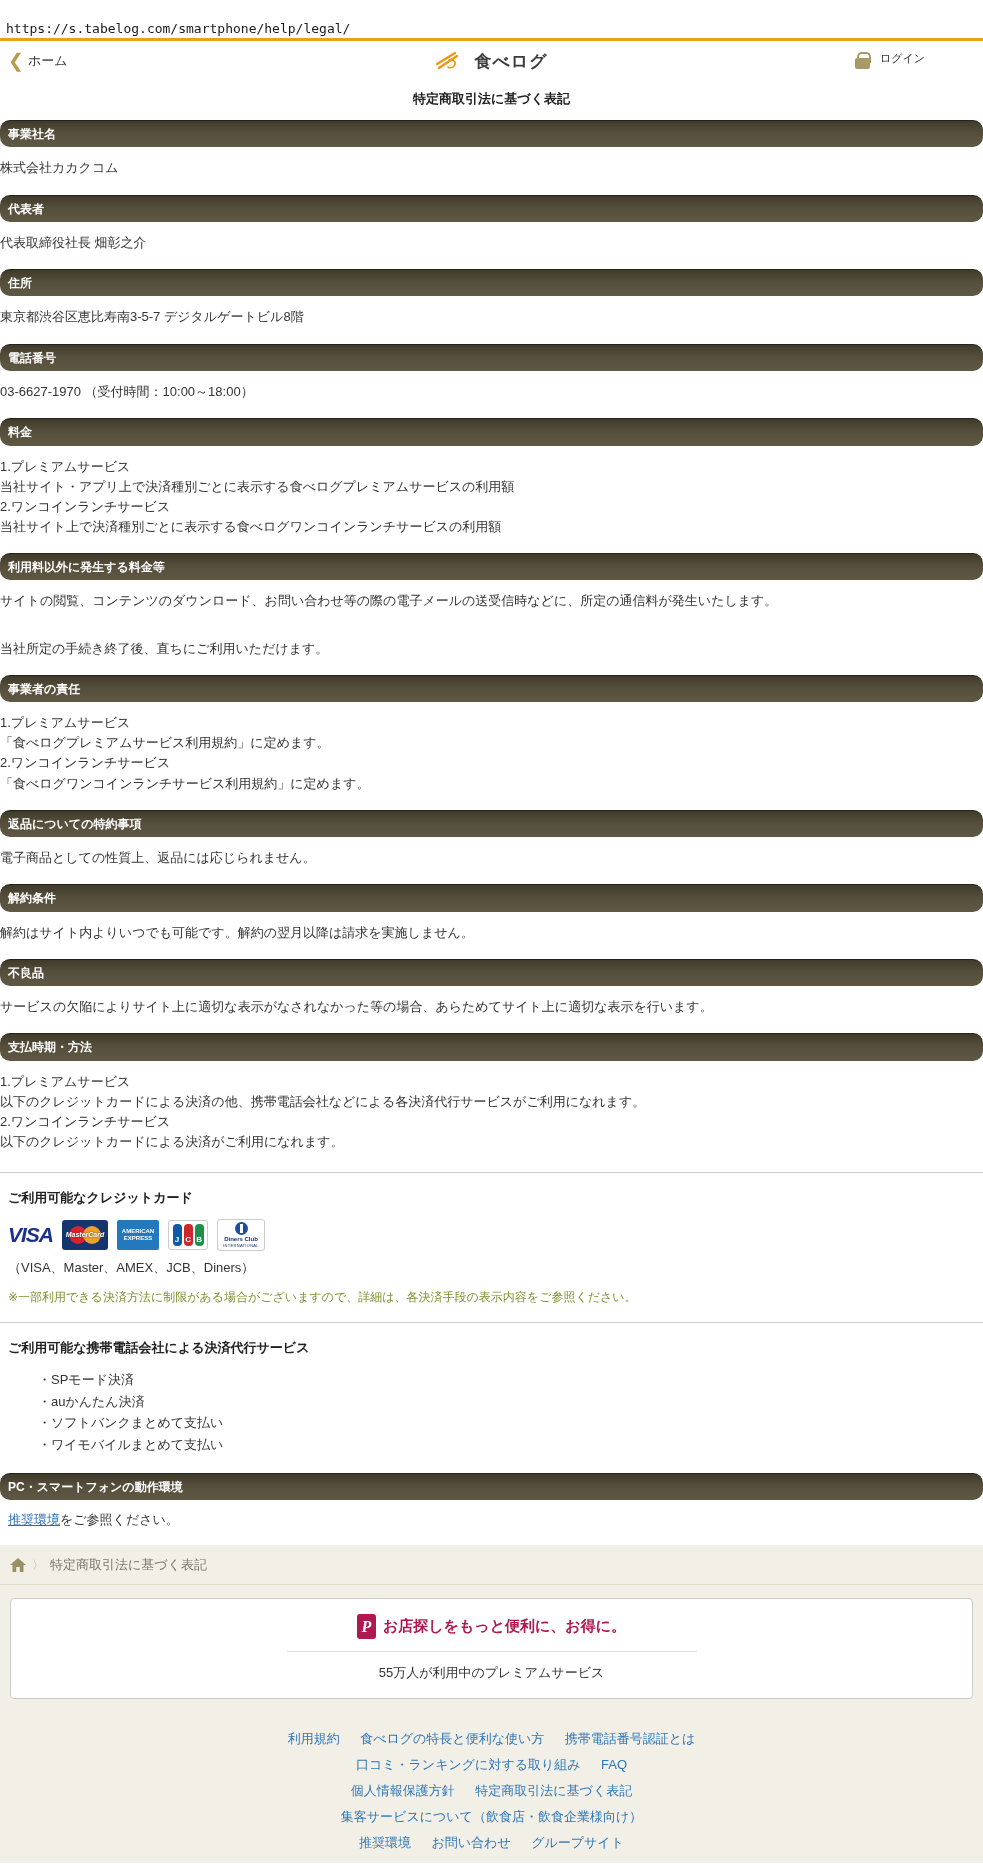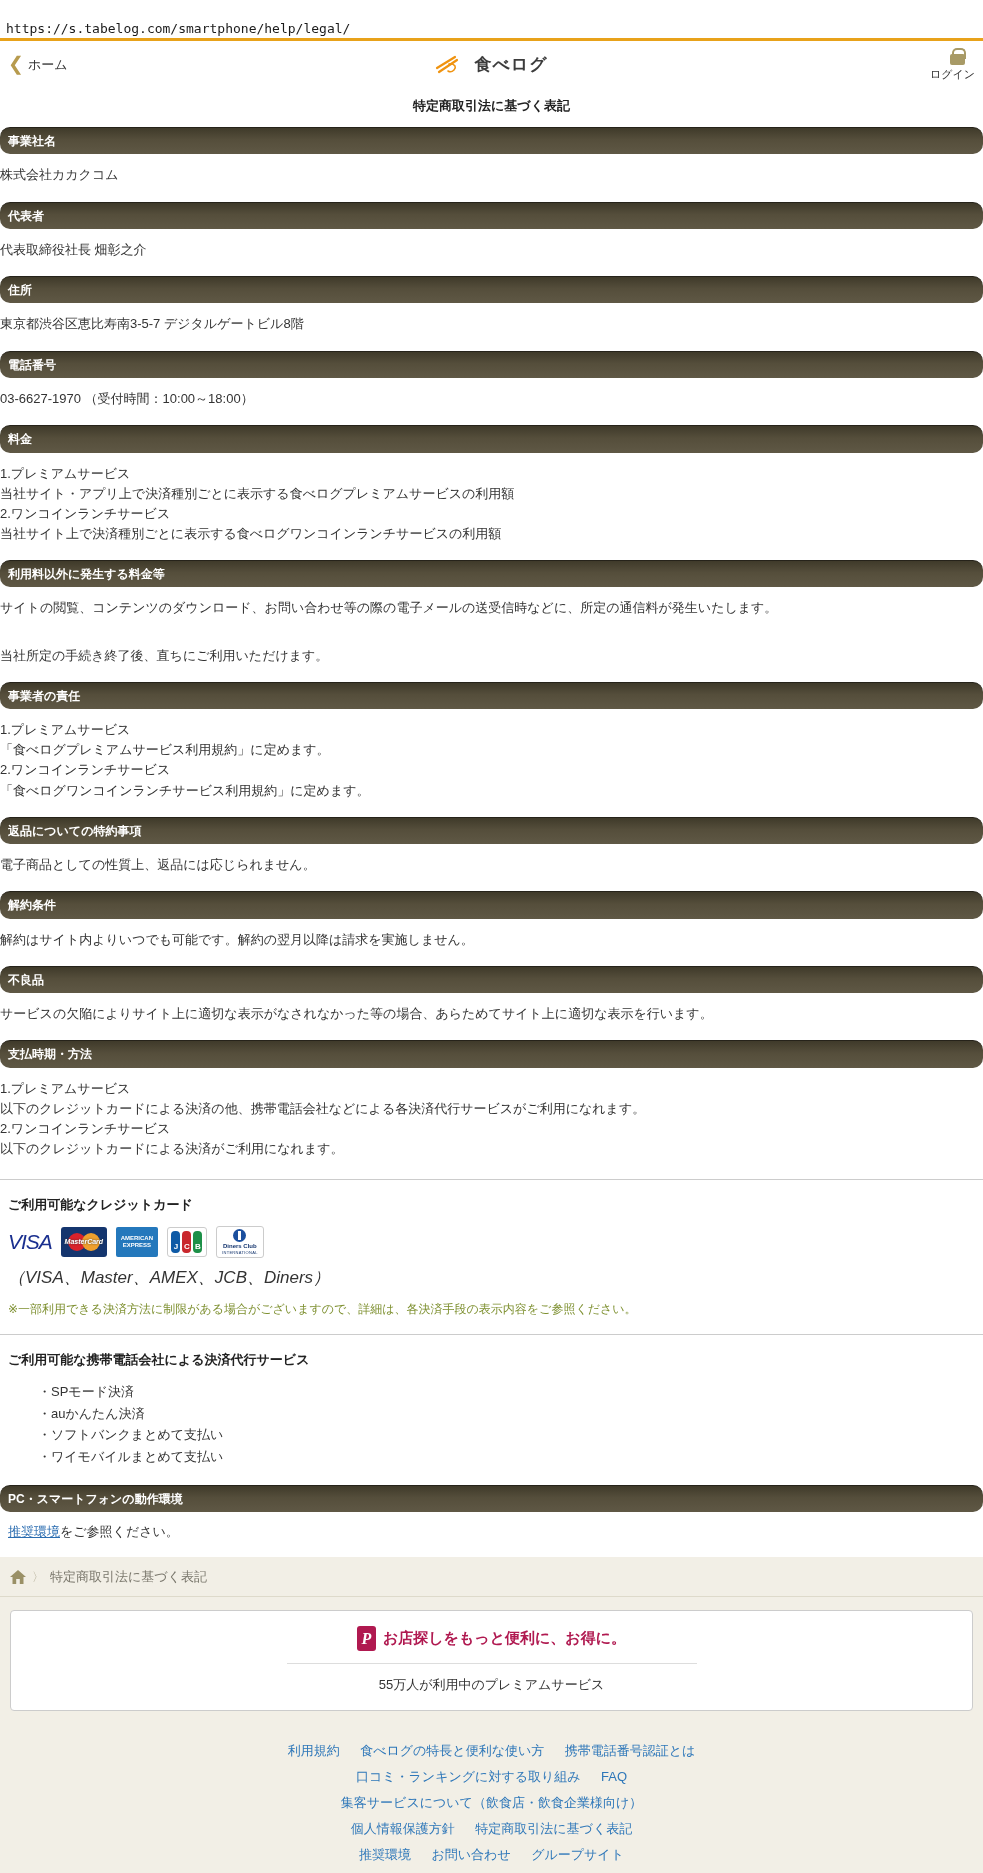--- a/index.html
+++ b/index.html
@@ -26,21 +26,21 @@
     display: flex;
     align-items: center;
     justify-content: space-between;
     padding: 6px 8px 4px;
     background: #fff;
     min-height: 38px;
   }
   .back-btn { display: flex; align-items: center; gap: 4px; color: #333; font-size: 13px; cursor: pointer; width: 120px; }
   .chev { color: #b79b4e; font-size: 19px; font-weight: bold; line-height: 1; margin-top: -2px; }
   .brand { display: flex; align-items: center; gap: 13px; font-size: 17px; font-weight: bold; color: #3c3c3c; letter-spacing: 1px; }
-  .login-btn { width: 120px; display: flex; flex-direction: column; align-items: flex-end; font-size: 11px; color: #333; cursor: pointer; }
+  .login-btn { width: 120px; display: flex; flex-direction: row; align-items: flex-start; font-size: 11px; color: #333; cursor: pointer; }
   .lock { width: 15px; height: 11px; background: #a89a66; border-radius: 2px; position: relative; margin: 7px 10px 2px 0; }
   .lock::before { content: ""; position: absolute; top: -6px; left: 2.5px; width: 10px; height: 9px; border: 2.5px solid #a89a66; border-bottom: none; border-radius: 5px 5px 0 0; }
   .page-title { text-align: center; font-size: 13px; font-weight: bold; color: #222; padding: 11px 0 12px; }
   
   .sec-head {
     background: linear-gradient(to bottom, #3f3a2a 0%, #554e3b 45%, #5f5845 100%);
     border-top: 1px solid #26231a;
     color: #fff;
     font-size: 12px;
     font-weight: bold;
@@ -51,27 +51,27 @@
   .sec-body {
     font-size: 13px;
     color: #333;
     padding: 11px 0 16px;
     line-height: 1.55;
     white-space: pre-line;
   }
   .divider { border: none; border-top: 1px solid #ccc; margin: 4px 0; }
   .pay-heading { font-size: 13px; font-weight: bold; color: #222; padding: 12px 8px 8px; }
   .cards-row { display: flex; align-items: center; gap: 9px; padding: 4px 8px 6px; }
-  .card-names { font-size: 17px; color: #333; padding: 2px 8px 10px; font-style: italic; }
+  .card-names { font-size: 13px; color: #333; padding: 2px 8px 10px; }
   .pay-note { font-size: 12px; color: #7e9030; padding: 2px 8px 12px; }
   .carrier-list { font-size: 13px; color: #333; padding: 4px 8px 18px; line-height: 1.65; white-space: pre-line; margin-left: 30px; }
   .env-body { font-size: 13px; padding: 11px 8px 16px; }
   .env-body a { color: #2a6cb0; text-decoration: underline; cursor: pointer; }
   
-  .visa-logo { font-size: 21px; font-weight: normal; font-style: italic; color: #1a2f8f; letter-spacing: -1px; font-family: "Liberation Sans", sans-serif; }
+  .visa-logo { font-size: 21px; font-weight: bold; font-style: italic; color: #1a2f8f; letter-spacing: -1px; font-family: "Liberation Sans", sans-serif; }
   .mc-logo { width: 46px; height: 30px; background: #14356e; border-radius: 3px; position: relative; overflow: hidden; }
   .mc-logo .c1 { position: absolute; top: 6px; left: 7px; width: 18px; height: 18px; border-radius: 50%; background: #d9222a; }
   .mc-logo .c2 { position: absolute; top: 6px; right: 7px; width: 18px; height: 18px; border-radius: 50%; background: #ee9f2d; }
   .mc-logo .mc-txt { position: absolute; top: 11px; left: 0; right: 0; text-align: center; color: #fff; font-size: 7px; font-style: italic; font-weight: bold; text-shadow: 0 0 2px #333; }
   .amex-logo { width: 42px; height: 30px; background: #2478bc; border-radius: 2px; display: flex; align-items: center; justify-content: center; text-align: center; color: #fff; font-size: 6px; font-weight: bold; line-height: 1.2; padding: 2px; }
   .jcb-logo { width: 40px; height: 30px; background: #fff; border: 1px solid #ccc; border-radius: 3px; display: flex; align-items: center; justify-content: center; gap: 2px; }
   .jcb-logo i { width: 9px; height: 22px; border-radius: 4px; font-style: normal; color: #fff; font-size: 8px; font-weight: bold; display: flex; align-items: flex-end; justify-content: center; padding-bottom: 2px; }
   .jcb-b1 { background: #0e5aa6; } .jcb-b2 { background: #c9282d; } .jcb-b3 { background: #1d9048; }
   .diners-logo { width: 48px; height: 32px; background: #fff; border: 1px solid #ccc; border-radius: 3px; display: flex; flex-direction: column; align-items: center; justify-content: center; }
   .diners-circle { width: 13px; height: 13px; border-radius: 50%; background: #1b4f9e; position: relative; margin-bottom: 1px; }
@@ -224,25 +224,25 @@
     <div class="row">
       <a>利用規約</a>
       <a>食べログの特長と便利な使い方</a>
       <a>携帯電話番号認証とは</a>
     </div>
     <div class="row">
       <a>口コミ・ランキングに対する取り組み</a>
       <a>FAQ</a>
     </div>
     <div class="row">
-      <a>集客サービスについて（飲食店・飲食企業様向け）</a>
-    </div>
-    <div class="row">
       <a>個人情報保護方針</a>
       <a>特定商取引法に基づく表記</a>
+    </div>
+    <div class="row">
+      <a>集客サービスについて（飲食店・飲食企業様向け）</a>
     </div>
     <div class="row">
       <a>推奨環境</a>
       <a>お問い合わせ</a>
       <a>グループサイト</a>
     </div>
   </div>
 
 </div>
 

